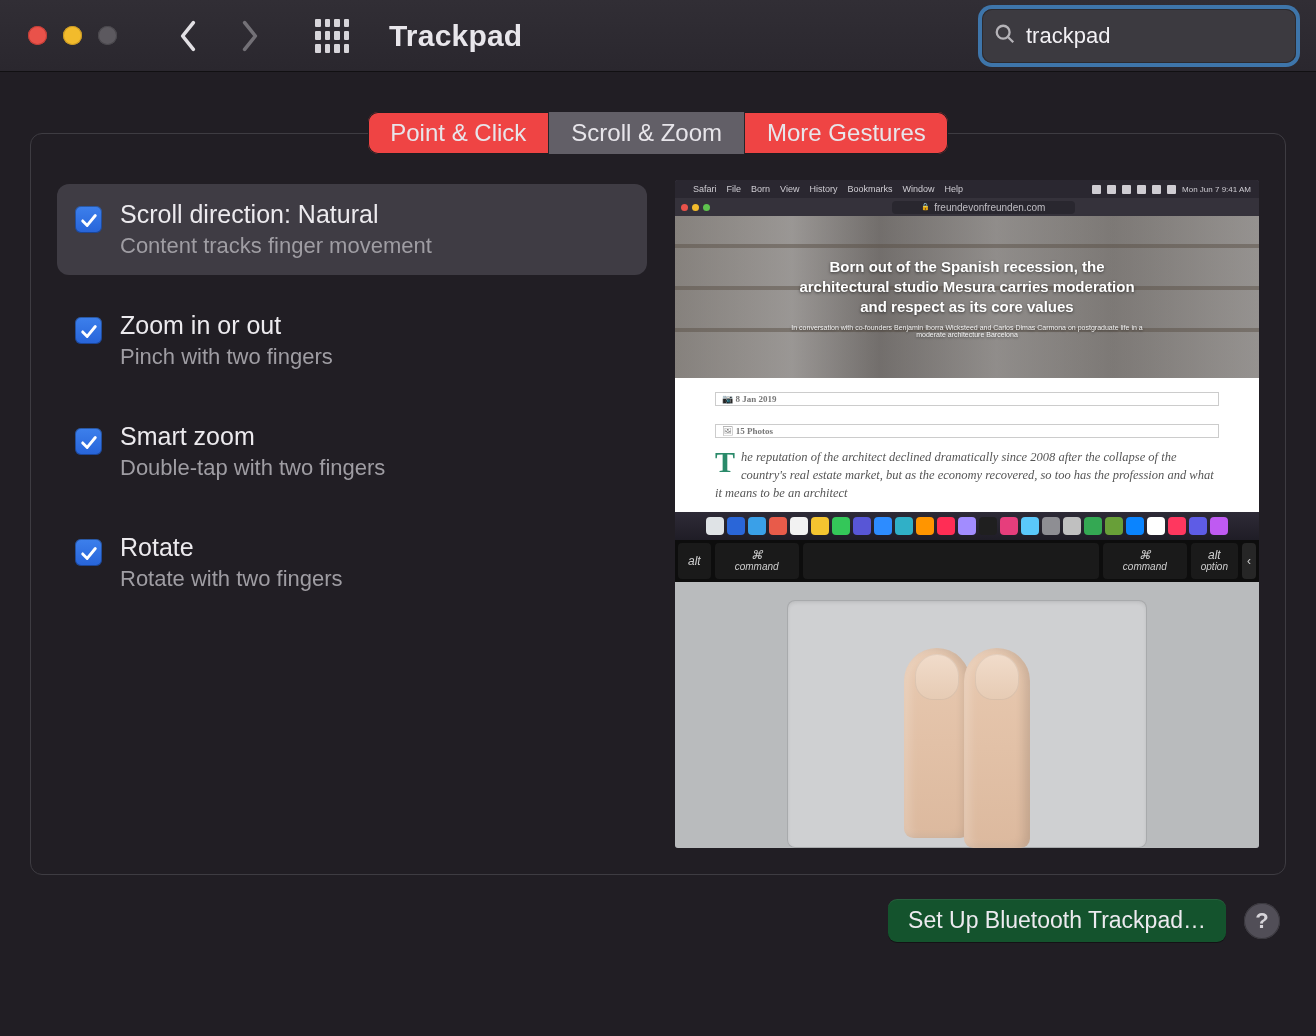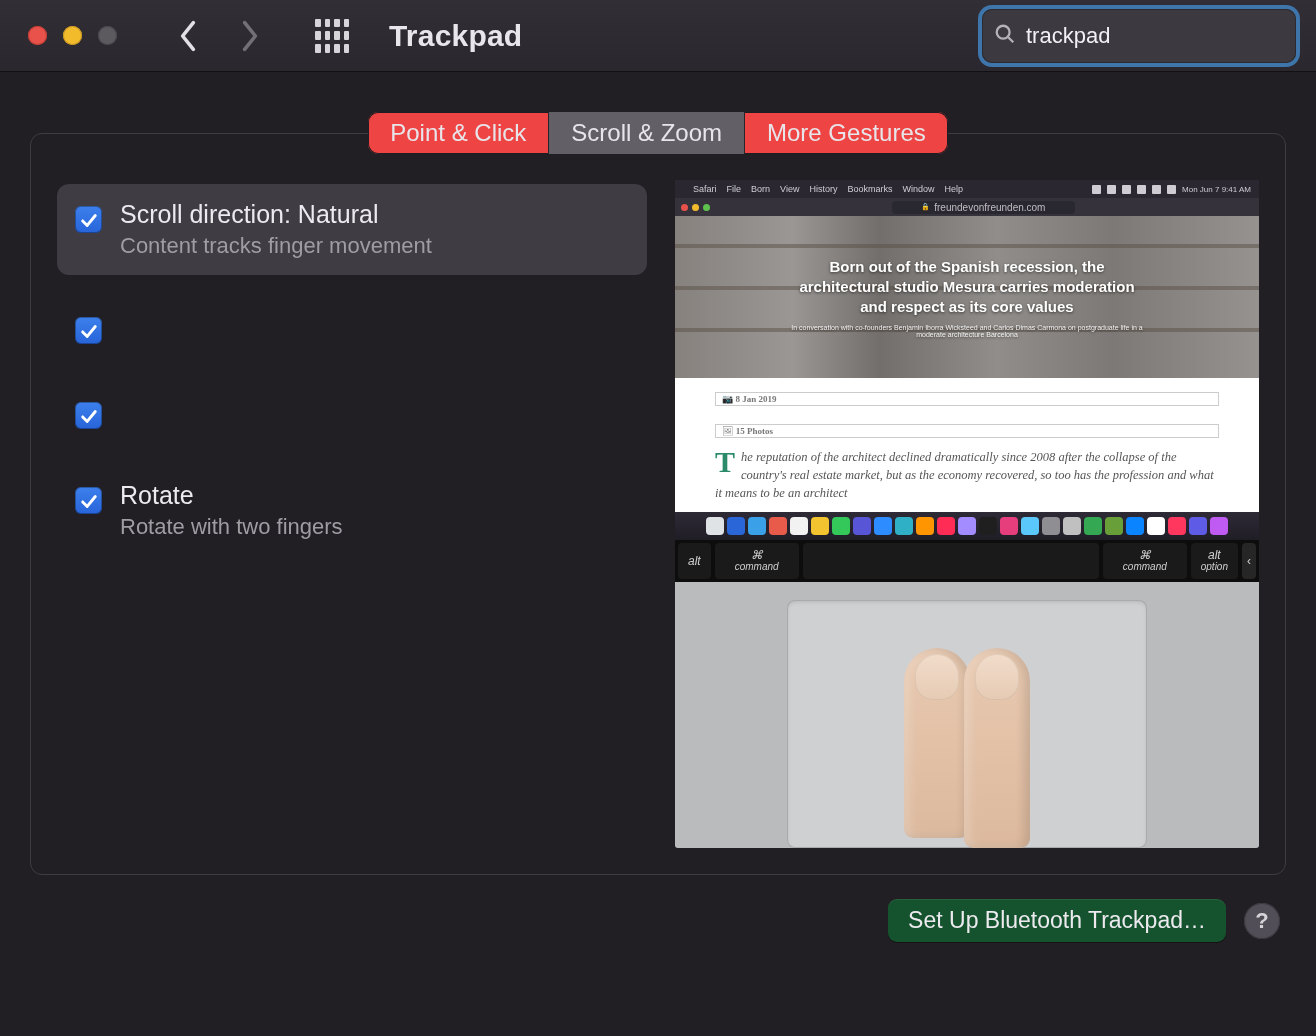--- a/index.html
+++ b/index.html
@@ -265,27 +265,35 @@
         <div class="opt-sub">Content tracks finger movement</div>
       </div>
     </div>
 
     <div class="option">
       <div class="checkbox">
         <svg viewBox="0 0 20 20">
             <polyline points="3,11 8,16 17,5"></polyline>
           </svg>
       </div>
+      <div class="opt-text">
+        <div class="opt-title">Zoom in or out</div>
+        <div class="opt-sub">Pinch with two fingers</div>
+      </div>
     </div>
 
     <div class="option">
       <div class="checkbox">
         <svg viewBox="0 0 20 20">
             <polyline points="3,11 8,16 17,5"></polyline>
           </svg>
+      </div>
+      <div class="opt-text">
+        <div class="opt-title">Smart zoom</div>
+        <div class="opt-sub">Double-tap with two fingers</div>
       </div>
     </div>
 
     <div class="option">
       <div class="checkbox">
         <svg viewBox="0 0 20 20">
             <polyline points="3,11 8,16 17,5"></polyline>
           </svg>
       </div>
       <div class="opt-text">

